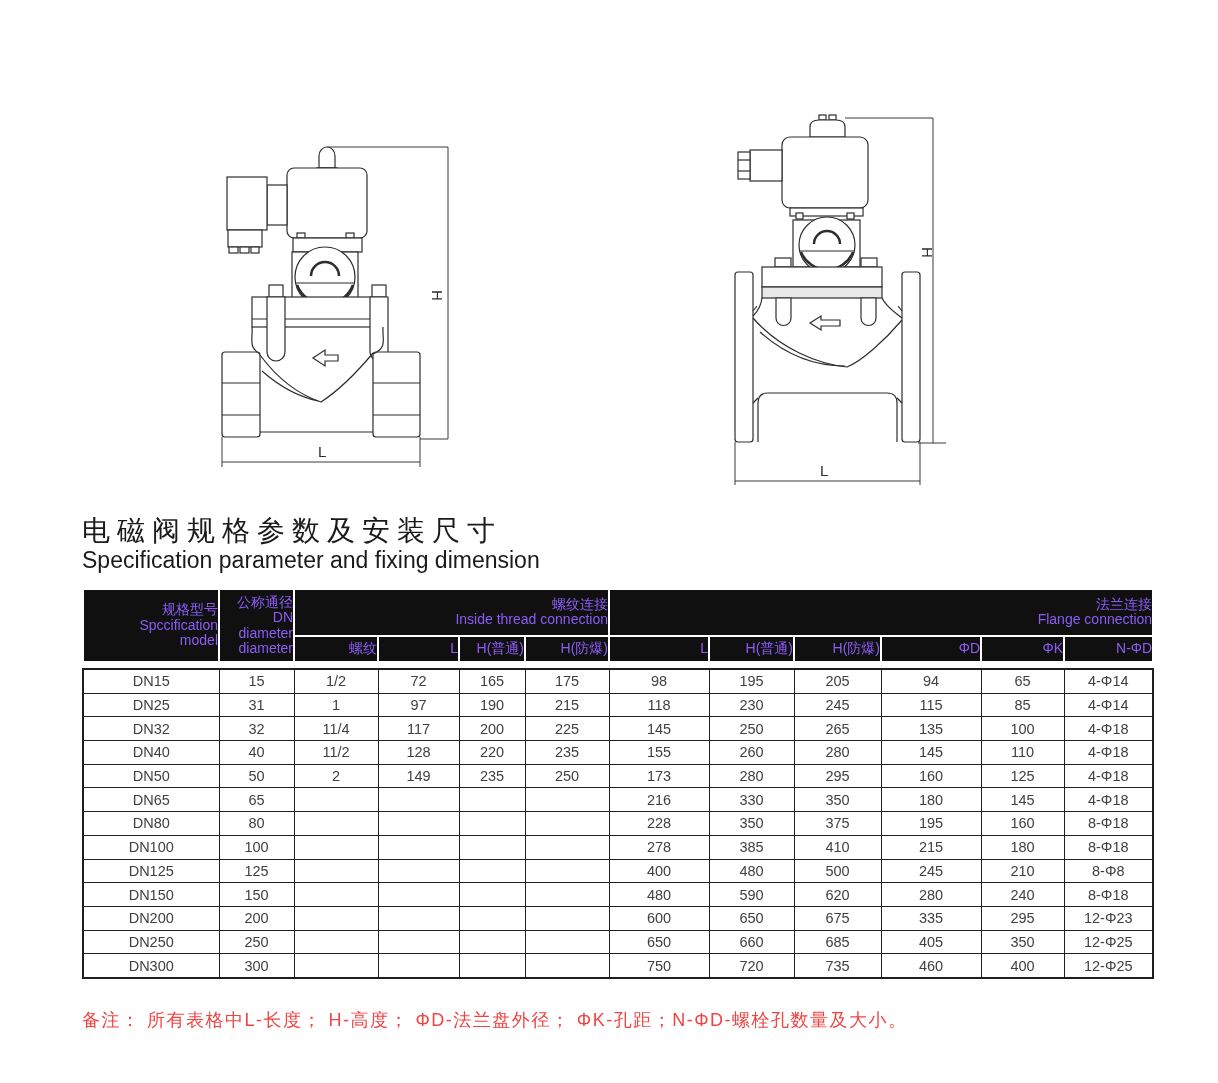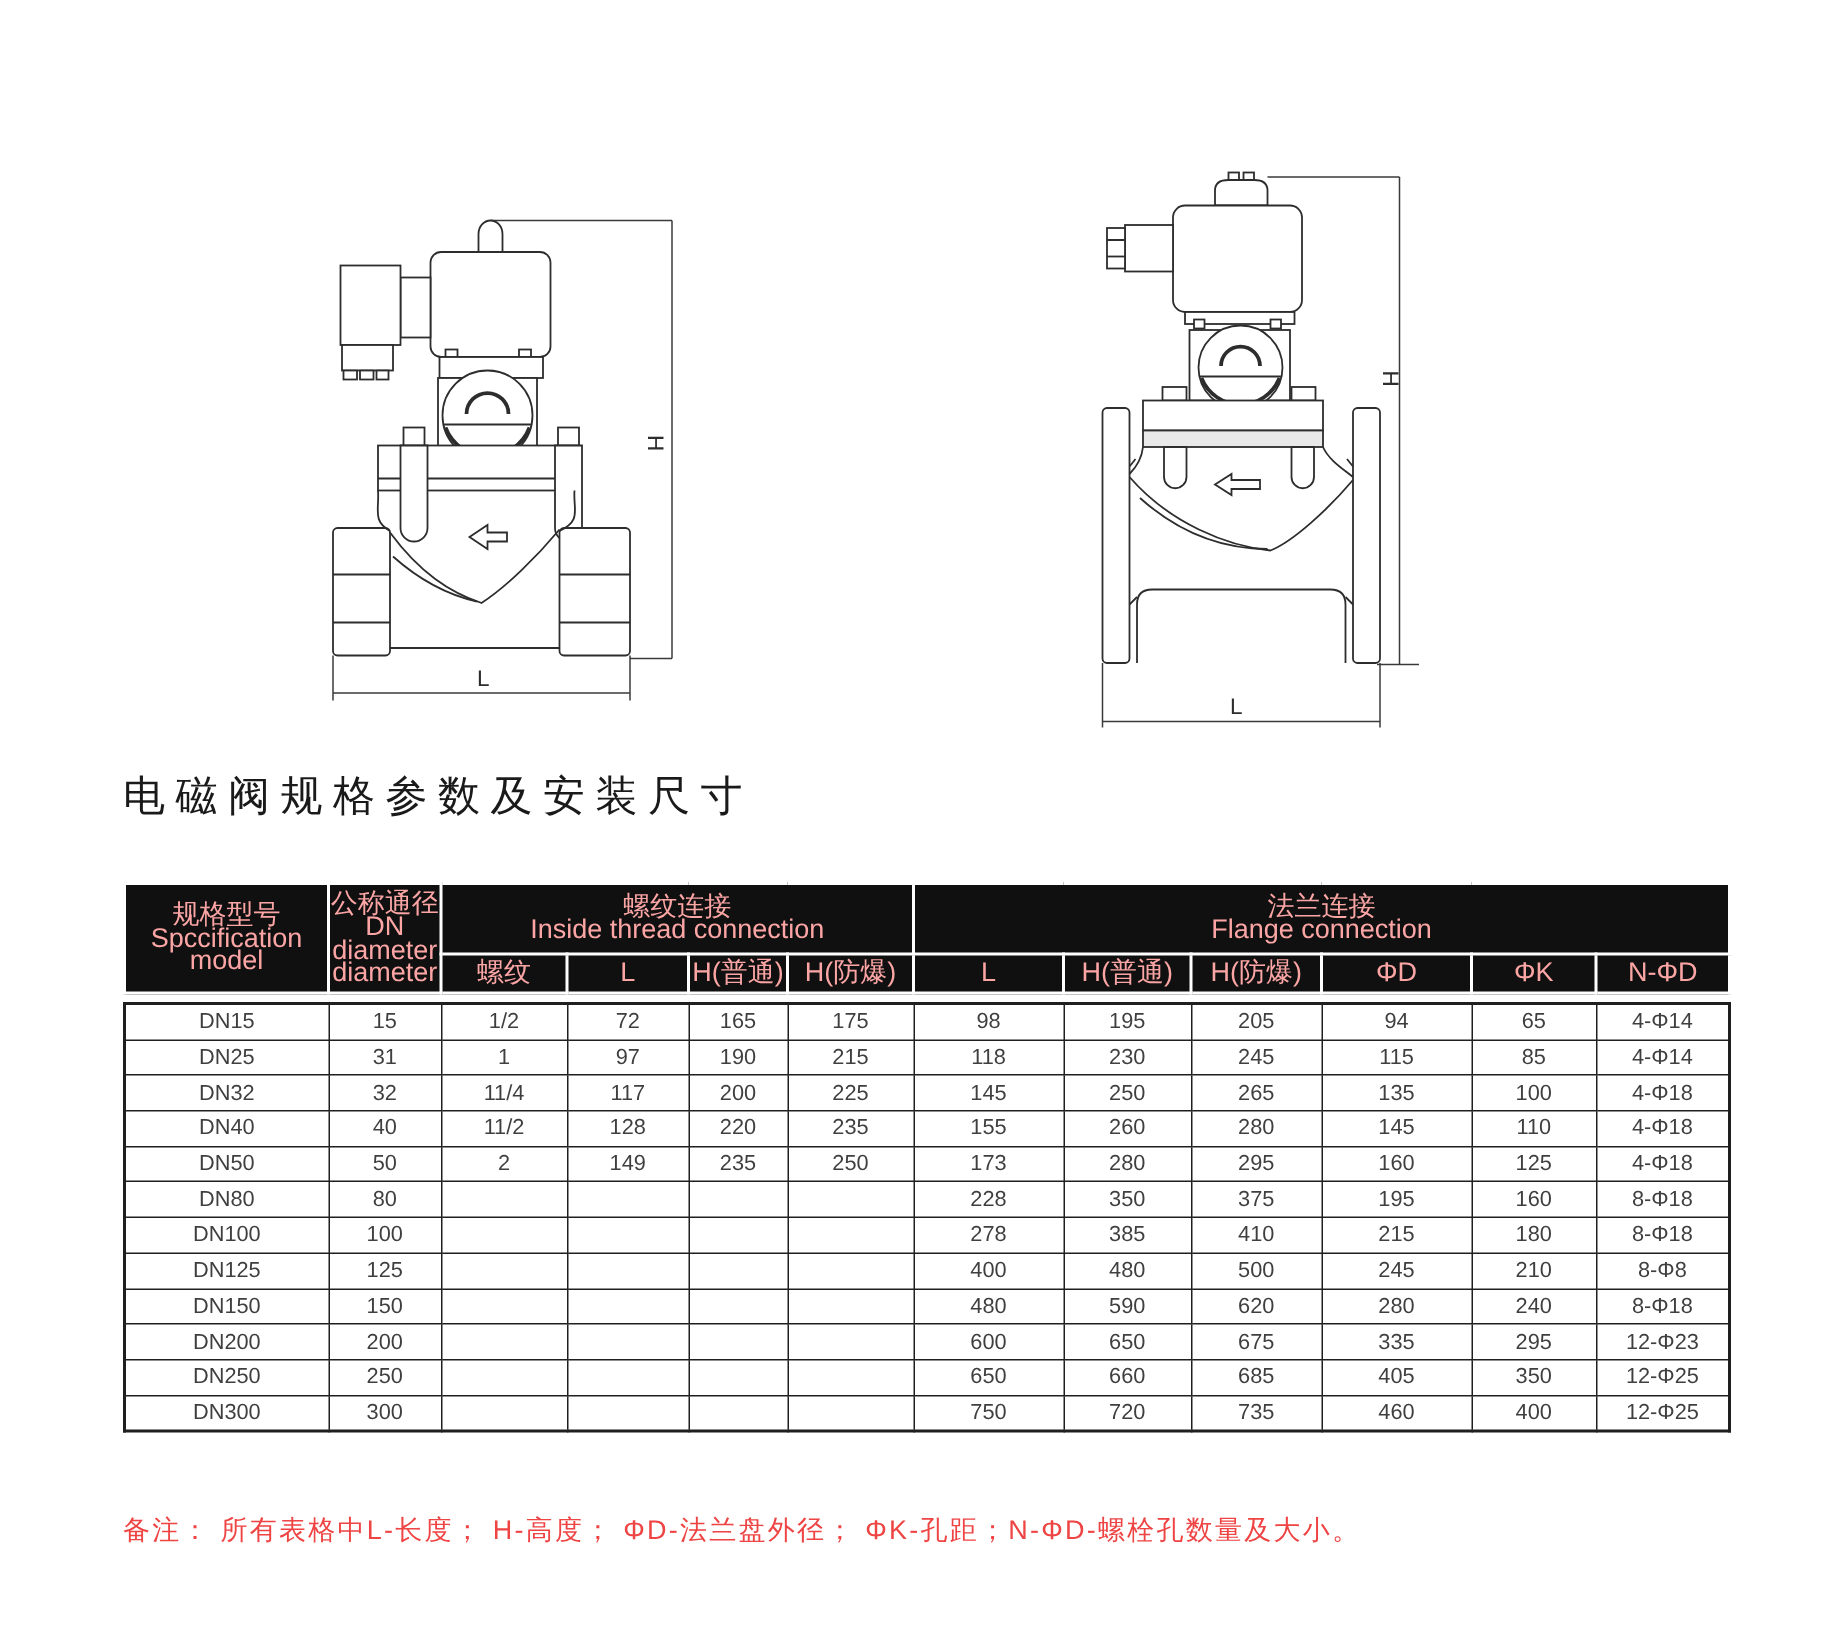--- a/index.html
+++ b/index.html
@@ -30,22 +30,22 @@
     white-space:nowrap;
   }
 
   
   table{border-spacing:0;table-layout:fixed;}
   .hdr{
     position:absolute;left:82px;top:588px;width:1070px;height:71px;
     border-collapse:collapse;background:#101010;
   }
   .hdr td{
-    border:2px solid #ffffff;color:#fca5a5;text-align:center;vertical-align:middle;
-    font-size:18px;line-height:15.5px;padding:0;
+    border:2px solid #ffffff;color:#8b5cf6;text-align:right;vertical-align:middle;
+    font-size:14px;line-height:15.5px;padding:0;
   }
   .bdy{
     position:absolute;left:82px;top:668px;width:1070px;
     border-collapse:collapse;
   }
   .bdy td{
     border:1px solid #1f1f1f;height:22.7px;text-align:center;vertical-align:middle;
     font-size:14.5px;color:#3f3f3f;padding:0;white-space:nowrap;
   }
   .bdy{border:2px solid #1f1f1f;}
@@ -182,20 +182,21 @@
     <path class="lnw" d="M110,238 L121,231 L121,235 L140,235 L140,241 L121,241 L121,245 Z"></path>
     <g>
       <line class="dim" x1="35" y1="357" x2="35" y2="400"></line>
       <line class="dim" x1="220" y1="357" x2="220" y2="400"></line>
       <line class="dim" x1="35" y1="396" x2="220" y2="396"></line>
       <text class="dtxt" x="120" y="391">L</text>
     </g>
   </svg>
 
   <div class="title-zh">电磁阀规格参数及安装尺寸</div>
+  <div class="title-en">Specification parameter and fixing dimension</div>
 
   <table class="hdr">
     <colgroup>
       <col class="c0">
         <col class="c1">
         <col class="c2">
         <col class="c3">
         <col class="c4">
         <col class="c5">
       <col class="c6">
@@ -322,20 +323,34 @@
           <td>235</td>
           <td>250</td>
           <td>173</td>
           <td>280</td>
           <td>295</td>
           <td>160</td>
           <td>125</td>
           <td>4-Φ18</td>
         </tr>
         <tr>
+          <td>DN65</td>
+          <td>65</td>
+          <td></td>
+          <td></td>
+          <td></td>
+          <td></td>
+          <td>216</td>
+          <td>330</td>
+          <td>350</td>
+          <td>180</td>
+          <td>145</td>
+          <td>4-Φ18</td>
+        </tr>
+        <tr>
           <td>DN80</td>
           <td>80</td>
           <td></td>
           <td></td>
           <td></td>
           <td></td>
           <td>228</td>
           <td>350</td>
           <td>375</td>
           <td>195</td>

